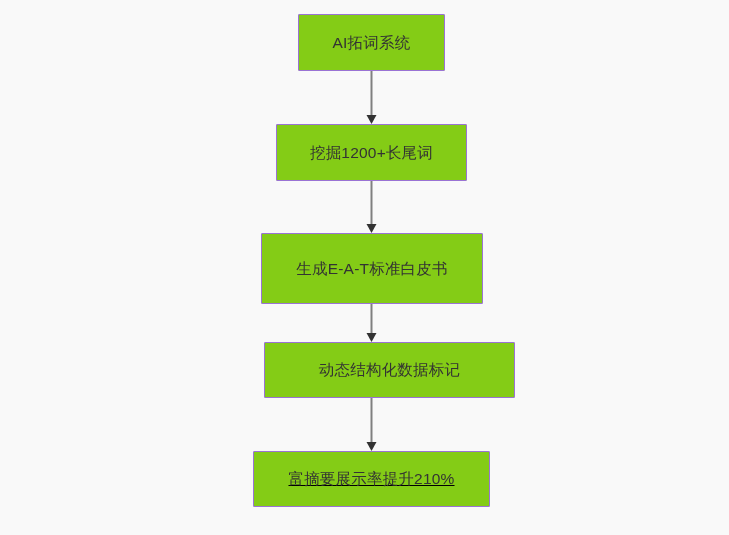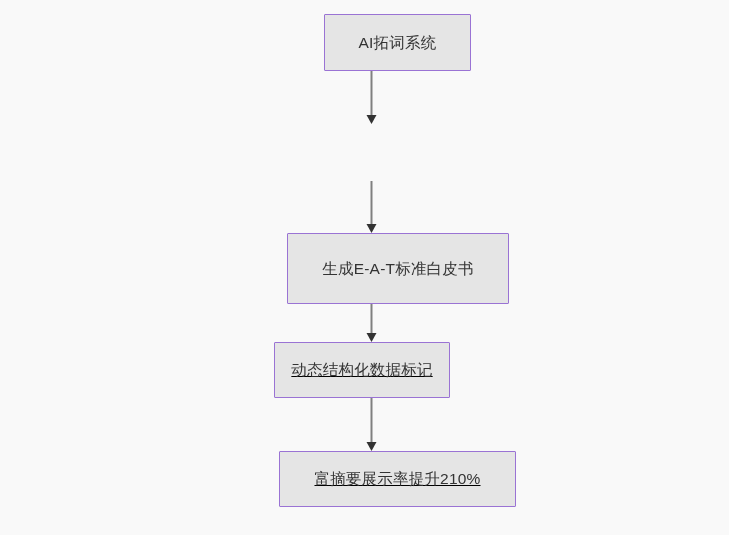--- a/index.html
+++ b/index.html
@@ -15,28 +15,27 @@
     overflow: hidden;
   }
   #flowchart {
     position: relative;
     width: 729px;
     height: 535px;
   }
   .node {
     position: absolute;
     box-sizing: border-box;
-    background: #e5e5e5;
+    background: #84cc16;
     border: 1.4px solid #9a73d4;
     border-radius: 1px;
     display: flex;
     align-items: center;
     justify-content: center;
     text-align: right;
-    margin-left: 26px;
   }
   .node-label {
     font-size: 15.5px;
     line-height: 1.25;
     color: #333333;
     letter-spacing: 0.2px;
     white-space: nowrap;
   }
   .edge {
     position: absolute;
@@ -76,26 +75,29 @@
     <svg width="11" height="54" viewBox="0 0 11 54" xmlns="http://www.w3.org/2000/svg">
       <line x1="5.5" y1="0" x2="5.5" y2="46" stroke="#808080" stroke-width="2"></line>
       <polygon points="0.5,44 10.5,44 5.5,53" fill="#333333"></polygon>
     </svg>
   </div>
 
   <div class="node" style="left:298px; top:14px; width:147px; height:57px;">
     <span class="node-label">AI拓词系统</span>
   </div>
 
+  <div class="node" style="left:276px; top:124px; width:191px; height:57px;">
+    <span class="node-label">挖掘1200+长尾词</span>
+  </div>
 
   <div class="node" style="left:261px; top:233px; width:222px; height:71px;">
     <span class="node-label">生成E-A-T标准白皮书</span>
   </div>
 
-  <div class="node" style="left:248px; top:342px; width:176px; height:56px;text-decoration:underline;">
+  <div class="node" style="left:264px; top:342px; width:251px; height:56px;">
     <span class="node-label">动态结构化数据标记</span>
   </div>
 
   <div class="node" style="left:253px; top:451px; width:237px; height:56px;text-decoration:underline;">
     <span class="node-label">富摘要展示率提升210%</span>
   </div>
 
 </div>
 
 </body></html>

